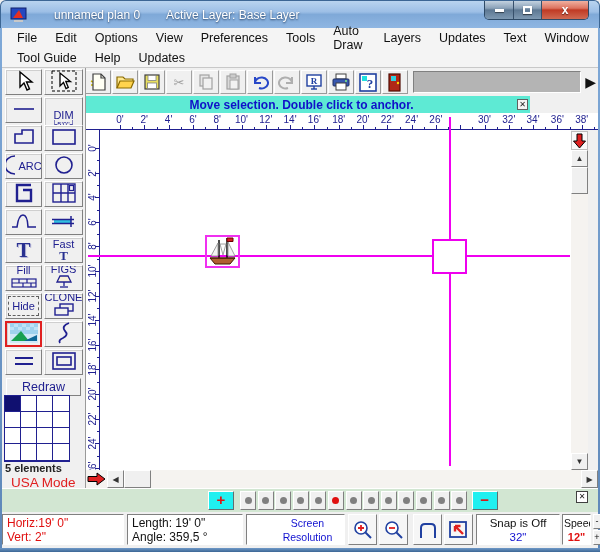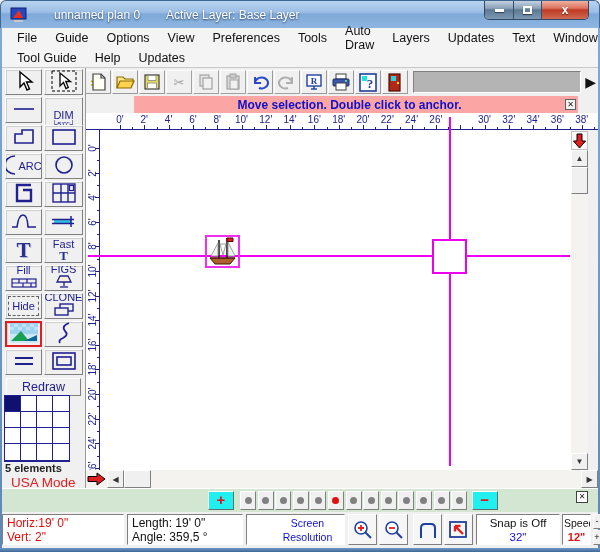--- a/index.html
+++ b/index.html
@@ -73,21 +73,21 @@
   .grid-row { display:flex; }
   .grid-cell { width:16px; height:16px; background:#fff; border-right:1px solid #202090;
     border-bottom:1px solid #202090; }
   .grid-cell:last-child { border-right:none; } .grid-row:last-child .grid-cell { border-bottom:none; }
   .grid-cell.filled { background:#101070; }
   #elements-count { position:absolute; left:3px; top:394px; font-size:11px; color:#222;font-weight:bold; }
   #usa-mode { position:absolute; left:9px; top:407px; font-size:13.5px; color:#e02020; }
 
   
   #message-bar { position:absolute; left:86px; top:96px; width:444px; height:17px;
-    background:#fca5a5; display:flex; align-items:center;margin-left:48px; }
+    background:#5eead4; display:flex; align-items:center; }
   #message-text { flex:1; text-align:center; font-size:12px; font-weight:bold; color:#1010c8; }
   #message-close { width:11px; height:11px; margin-right:2px; border:1px solid #606060;
     background:#f4f4f4; font-size:8px; line-height:9px; text-align:center; color:#222; cursor:default; }
   #hruler { position:absolute; left:86px; top:113px; width:512px; height:17px; background:#fff; }
   #hruler-line { position:absolute; left:0; bottom:0; width:512px; height:1px; background:#202090; }
   .hr-label { position:absolute; top:1px; width:24px; text-align:center; font-size:10px; color:#202090; }
   .hr-tick { position:absolute; bottom:1px; width:1px; background:#202090; }
   #vruler { position:absolute; left:86px; top:130px; width:14px; height:340px; background:#fff; }
   #vruler-line { position:absolute; right:0; top:0; width:1px; height:340px; background:#202090; }
   .vr-label { position:absolute; left:-3px; width:20px; height:12px; text-align:center;
@@ -177,21 +177,21 @@
         </div>
     </div>
   </div>
   <div class="win-border" id="border-l"></div>
   <div class="win-border" id="border-r"></div>
   <div class="win-border" id="border-b"></div>
 
   <div id="menubar">
     <div class="menu-row" id="menu-row1">
         <span class="menu-item">File</span>
-        <span class="menu-item">Guide</span>
+        <span class="menu-item">Edit</span>
         <span class="menu-item">Options</span>
         <span class="menu-item">View</span>
         <span class="menu-item">Preferences</span>
         <span class="menu-item">Tools</span>
         <span class="menu-item">Auto Draw</span>
         <span class="menu-item">Layers</span>
         <span class="menu-item">Updates</span>
         <span class="menu-item">Text</span>
         <span class="menu-item">Window</span>
       </div>

